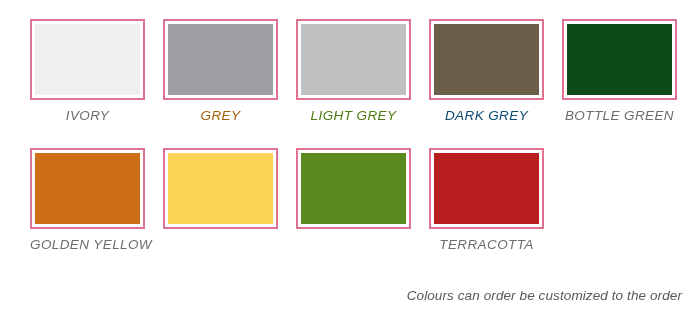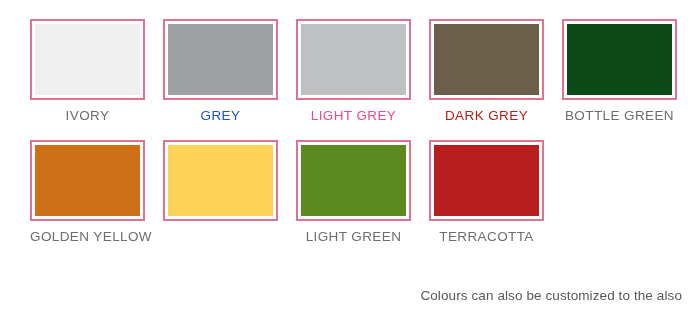--- a/index.html
+++ b/index.html
@@ -13,30 +13,31 @@
     font-family: "Liberation Sans", sans-serif;
     overflow: hidden;
     position: relative;
   }
 
   #palette-page {
     position: relative;
     width: 700px;
     height: 333px;
     box-sizing: border-box;
+    font-style: italic;
   }
 
   .swatch-row {
     display: flex;
     position: absolute;
     left: 30px;
   }
 
   #swatch-row-1 { top: 19px; }
-  #swatch-row-2 { top: 140px; }
+  #swatch-row-2 { top: 148px; }
 
   .swatch-cell {
     width: 115px;
     margin-right: 18px;
     display: flex;
     flex-direction: column;
     align-items: stretch;
   }
   .swatch-cell:last-child {
     margin-right: 4px;
@@ -88,35 +89,35 @@
       <div class="swatch-frame" style="border-color: rgb(224, 113, 143);">
         <div class="swatch-fill" style="background-color: rgb(240, 239, 239);"></div>
       </div>
       <div class="swatch-label" style="color: rgb(109, 109, 109);">IVORY</div>
     </div>
 
     <div class="swatch-cell">
       <div class="swatch-frame" style="border-color: rgb(224, 113, 143);">
         <div class="swatch-fill" style="background-color: rgb(157, 159, 162);"></div>
       </div>
-      <div class="swatch-label" style="color: #1d4ed8;">GREY</div>
+      <div class="swatch-label" style="color: #a16207;">GREY</div>
     </div>
 
     <div class="swatch-cell">
       <div class="swatch-frame" style="border-color: rgb(224, 113, 143);">
         <div class="swatch-fill" style="background-color: rgb(190, 192, 194);"></div>
       </div>
-      <div class="swatch-label" style="color: #ec4899;">LIGHT GREY</div>
+      <div class="swatch-label" style="color: #4d7c0f;">LIGHT GREY</div>
     </div>
 
     <div class="swatch-cell">
       <div class="swatch-frame" style="border-color: rgb(224, 113, 143);">
         <div class="swatch-fill" style="background-color: rgb(107, 95, 73);"></div>
       </div>
-      <div class="swatch-label" style="color: #b91c1c;">DARK GREY</div>
+      <div class="swatch-label" style="color: #0c4a6e;">DARK GREY</div>
     </div>
 
     <div class="swatch-cell">
       <div class="swatch-frame" style="border-color: rgb(224, 113, 143);">
         <div class="swatch-fill" style="background-color: rgb(12, 74, 24);"></div>
       </div>
       <div class="swatch-label" style="color: rgb(109, 109, 109);">BOTTLE GREEN</div>
     </div>
 
   </div>
@@ -133,27 +134,26 @@
     <div class="swatch-cell">
       <div class="swatch-frame" style="border-color: rgb(224, 113, 143);">
         <div class="swatch-fill" style="background-color: rgb(252, 210, 87);"></div>
       </div>
     </div>
 
     <div class="swatch-cell">
       <div class="swatch-frame" style="border-color: rgb(224, 113, 143);">
         <div class="swatch-fill" style="background-color: rgb(91, 138, 33);"></div>
       </div>
-      <div class="swatch-label" style="color: rgb(109, 109, 109);">LIGHT GREEN</div>
     </div>
 
     <div class="swatch-cell">
       <div class="swatch-frame" style="border-color: rgb(224, 113, 143);">
         <div class="swatch-fill" style="background-color: rgb(184, 30, 30);"></div>
       </div>
       <div class="swatch-label" style="color: rgb(109, 109, 109);">TERRACOTTA</div>
     </div>
 
   </div>
 
-  <div id="footer-note" style="color: rgb(88, 88, 90);">Colours can also be customized to the also</div>
+  <div id="footer-note" style="color: rgb(88, 88, 90);">Colours can order be customized to the order</div>
 
 </div>
 
 </body></html>

